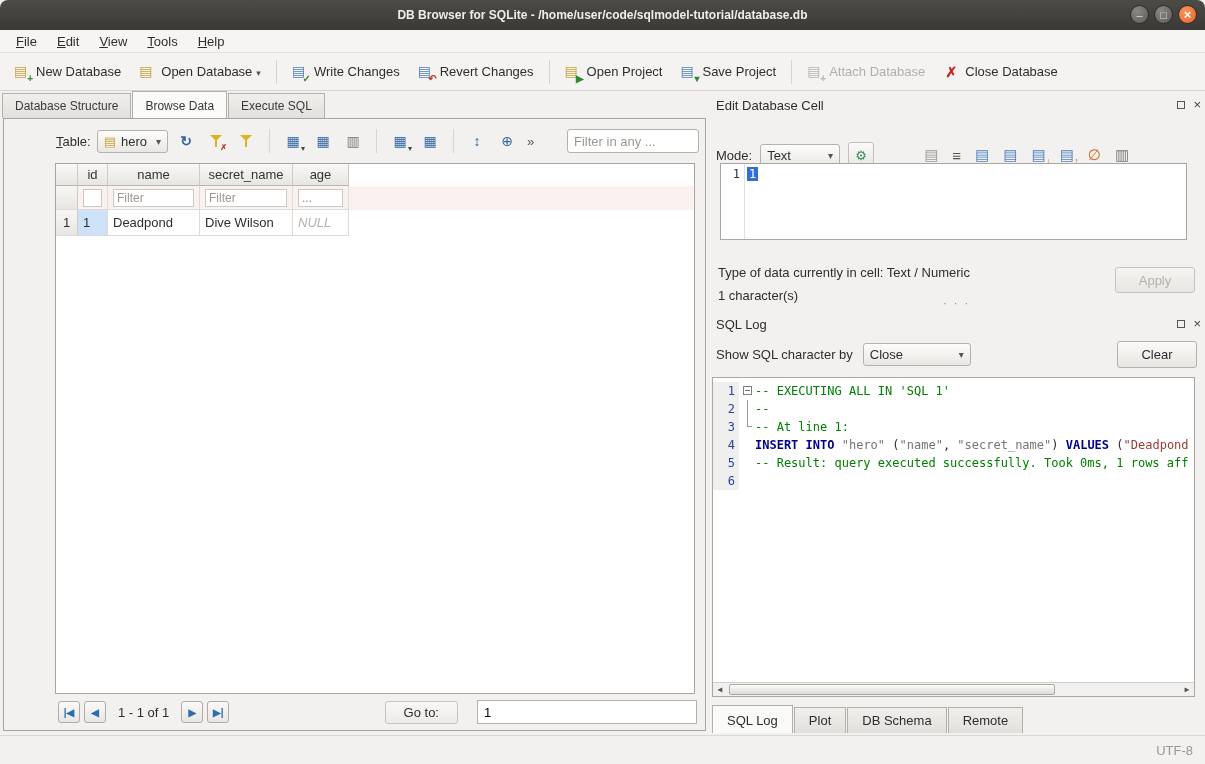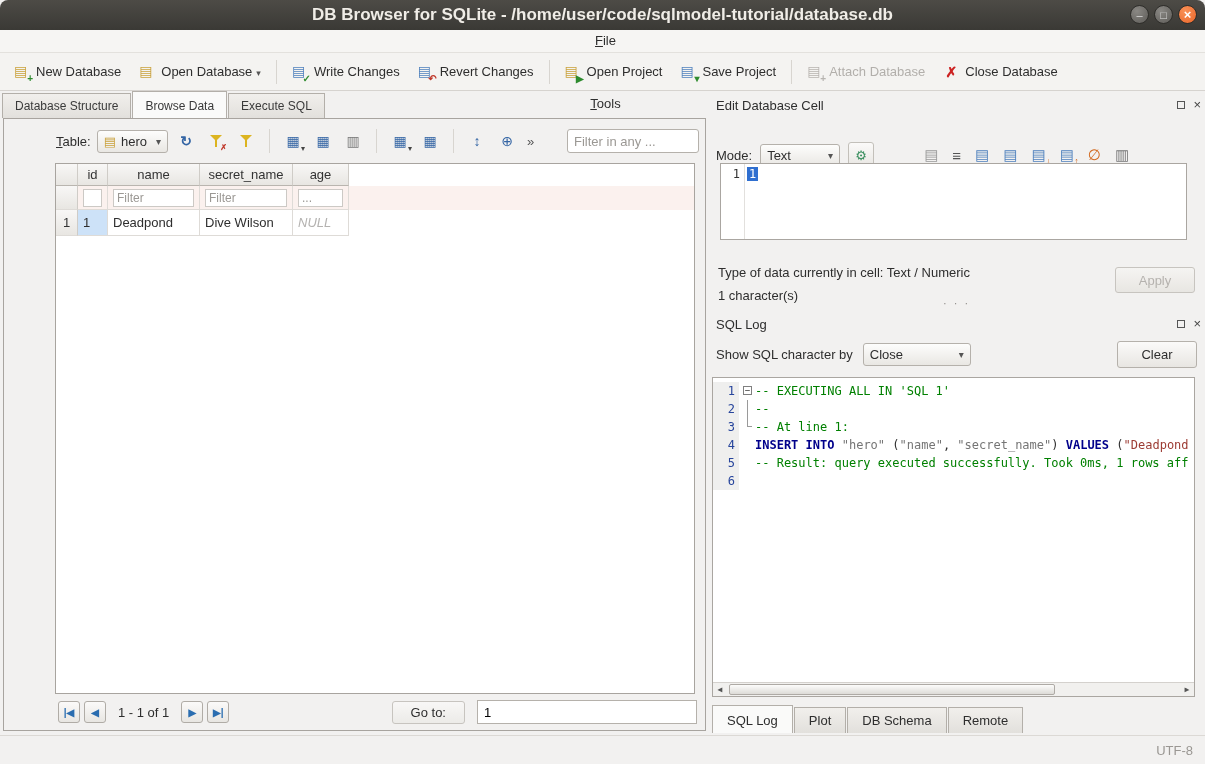--- a/index.html
+++ b/index.html
@@ -3,29 +3,29 @@
 <meta charset="utf-8">
 <style>
   * { margin:0; padding:0; box-sizing:border-box; }
   body { font-family:"Liberation Sans", sans-serif; font-size:13px; color:#2e2e2e; background:#555; }
   .window { position:relative; width:1205px; height:764px; background:#f2f1f0; overflow:hidden; }
 
   
   .titlebar { position:absolute; top:0; left:0; right:0; height:30px;
     background:linear-gradient(#4d4b46,#3a3935); border-radius:8px 8px 0 0;
     display:flex; align-items:center; justify-content:center; }
-  .titlebar .title { color:#f0ede7; font-weight:bold; font-size:17px; }
+  .titlebar .title { color:#f0ede7; font-weight:bold; font-size:12px; }
   .win-controls { position:absolute; right:8px; top:5px; display:flex; gap:5px; }
   .wbtn { width:19px; height:19px; border-radius:50%; display:flex; align-items:center; justify-content:center;
     font-size:11px; color:#ddd; background:radial-gradient(circle at 35% 30%, #8a8884, #5d5b57); border:1px solid #2e2d2a; cursor:default; }
   .wbtn.close { background:radial-gradient(circle at 35% 30%, #f99157, #e9662a); color:#fff; font-size:13px; font-weight:bold; }
 
   
   .menubar { position:absolute; top:30px; left:0; right:0; height:23px; background:#f6f5f3;
-    display:flex; align-items:center; padding-left:6px; border-bottom:1px solid #e3e1dd;flex-direction:column; }
+    display:flex; align-items:center; padding-left:6px; border-bottom:1px solid #e3e1dd; }
   .menu-item { padding:3px 10px; cursor:default; }
   .menu-item u { text-decoration:underline; }
 
   
   .toolbar { position:absolute; top:53px; left:0; right:0; height:38px; background:#f4f3f1;
     display:flex; align-items:center; padding:0 6px; gap:2px; border-bottom:1px solid #d6d3cf; }
   .tbtn { display:flex; align-items:center; gap:6px; padding:6px 8px; border:none; background:transparent;
     font-family:inherit; font-size:13px; color:#2e2e2e; border-radius:3px; cursor:default; }
   .tbtn.disabled { color:#b2afab; }
   .ticon { position:relative; width:16px; height:16px; display:inline-block; }
@@ -89,21 +89,21 @@
   .drow { height:26px; }
   .cell-selected { background:#cde2f8; }
   .null { color:#b4b2b0; font-style:italic; }
 
   
   .pager { height:36px; display:flex; align-items:center; padding:0 8px; gap:4px; }
   .navbtn { min-width:22px; height:22px; border:1px solid #b0aca6; border-radius:3px;
     background:linear-gradient(#fbfaf9,#e8e6e2); color:#2a6db0; font-size:10px; font-weight:bold;
     display:flex; align-items:center; justify-content:center; padding:0 3px; cursor:default; }
   .range-text { margin:0 8px; }
-  .goto-group { margin-left:auto; display:flex; align-items:center; gap:12px; }
+  .goto-group { margin-left:auto; display:flex; align-items:center; gap:19px; }
   .goto-btn { padding:3px 18px; border:1px solid #c7c4bf; border-radius:3px;
     background:linear-gradient(#f8f7f6,#ecebe8); cursor:default; }
   .goto-input { width:220px; height:24px; border:1px solid #b5b1ab; padding:2px 6px;
     font-family:inherit; font-size:13px; }
 
   
   .dock-title { position:absolute; left:8px; right:4px; height:22px; display:flex; align-items:center; }
   .dock-icons { margin-left:auto; display:flex; align-items:center; gap:8px; }
   .float-icon { width:8px; height:8px; border:1px solid #555; background:#f2f1f0; cursor:default; }
   .dock-close { font-size:13px; color:#444; cursor:default; line-height:10px; }

